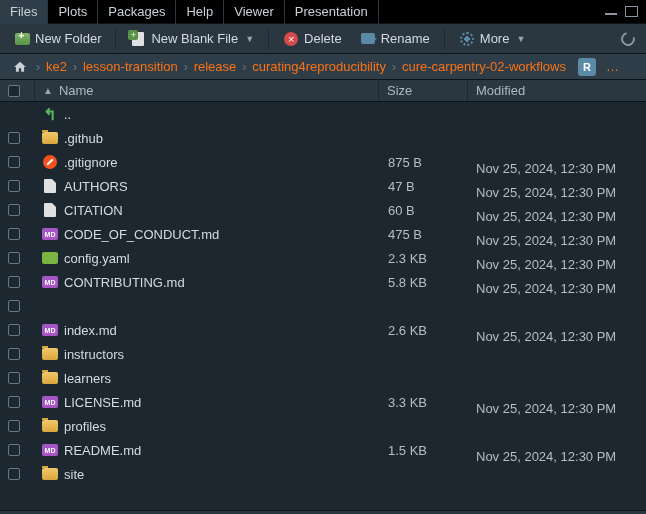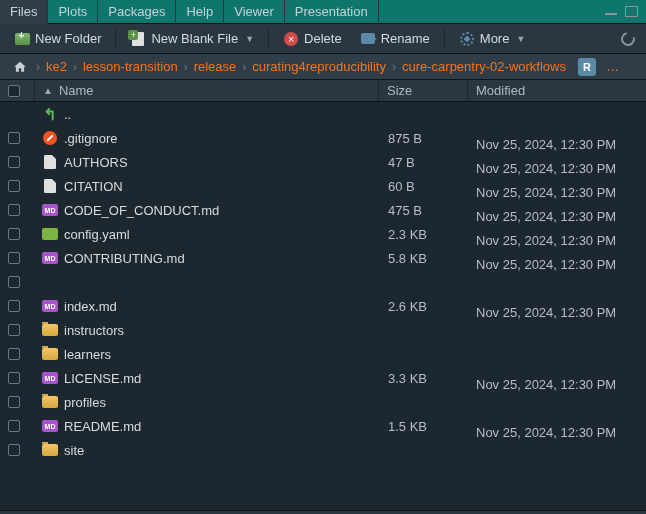--- a/index.html
+++ b/index.html
@@ -9,21 +9,21 @@
     background: #1c2730;
     font-family: "Helvetica Neue", Arial, sans-serif;
     font-size: 13px;
     color: #c8d0d6;
     overflow: hidden;
   }
   .tabs {
     display: flex;
     align-items: center;
     height: 24px;
-    background: #0f766e;
+    background: #000000;
     border-bottom: 1px solid #0d1318;
   }
   .tab {
     padding: 0 10px;
     height: 24px;
     line-height: 24px;
     cursor: pointer;
     color: #c8d0d6;
     border-right: 1px solid #2a3640;
   }
@@ -264,20 +264,33 @@
     <div class="cell col-size"></div>
     <div class="cell col-mod"></div>
   </div>
   <div id="rows-slot">
       <div class="row">
         <div class="cell col-check">
           <div class="checkbox"></div>
         </div>
         <div class="cell col-name">
           <span class="icon">
+            <span class="folder-icon"></span>
+          </span>
+          <span>.github</span>
+        </div>
+        <div class="cell col-size"></div>
+        <div class="cell col-mod"></div>
+      </div>
+      <div class="row">
+        <div class="cell col-check">
+          <div class="checkbox"></div>
+        </div>
+        <div class="cell col-name">
+          <span class="icon">
             <span class="git-icon"></span>
           </span>
           <span>.gitignore</span>
         </div>
         <div class="cell col-size">875 B</div>
         <div class="cell col-mod">Nov 25, 2024, 12:30 PM</div>
       </div>
       <div class="row">
         <div class="cell col-check">
           <div class="checkbox"></div>

